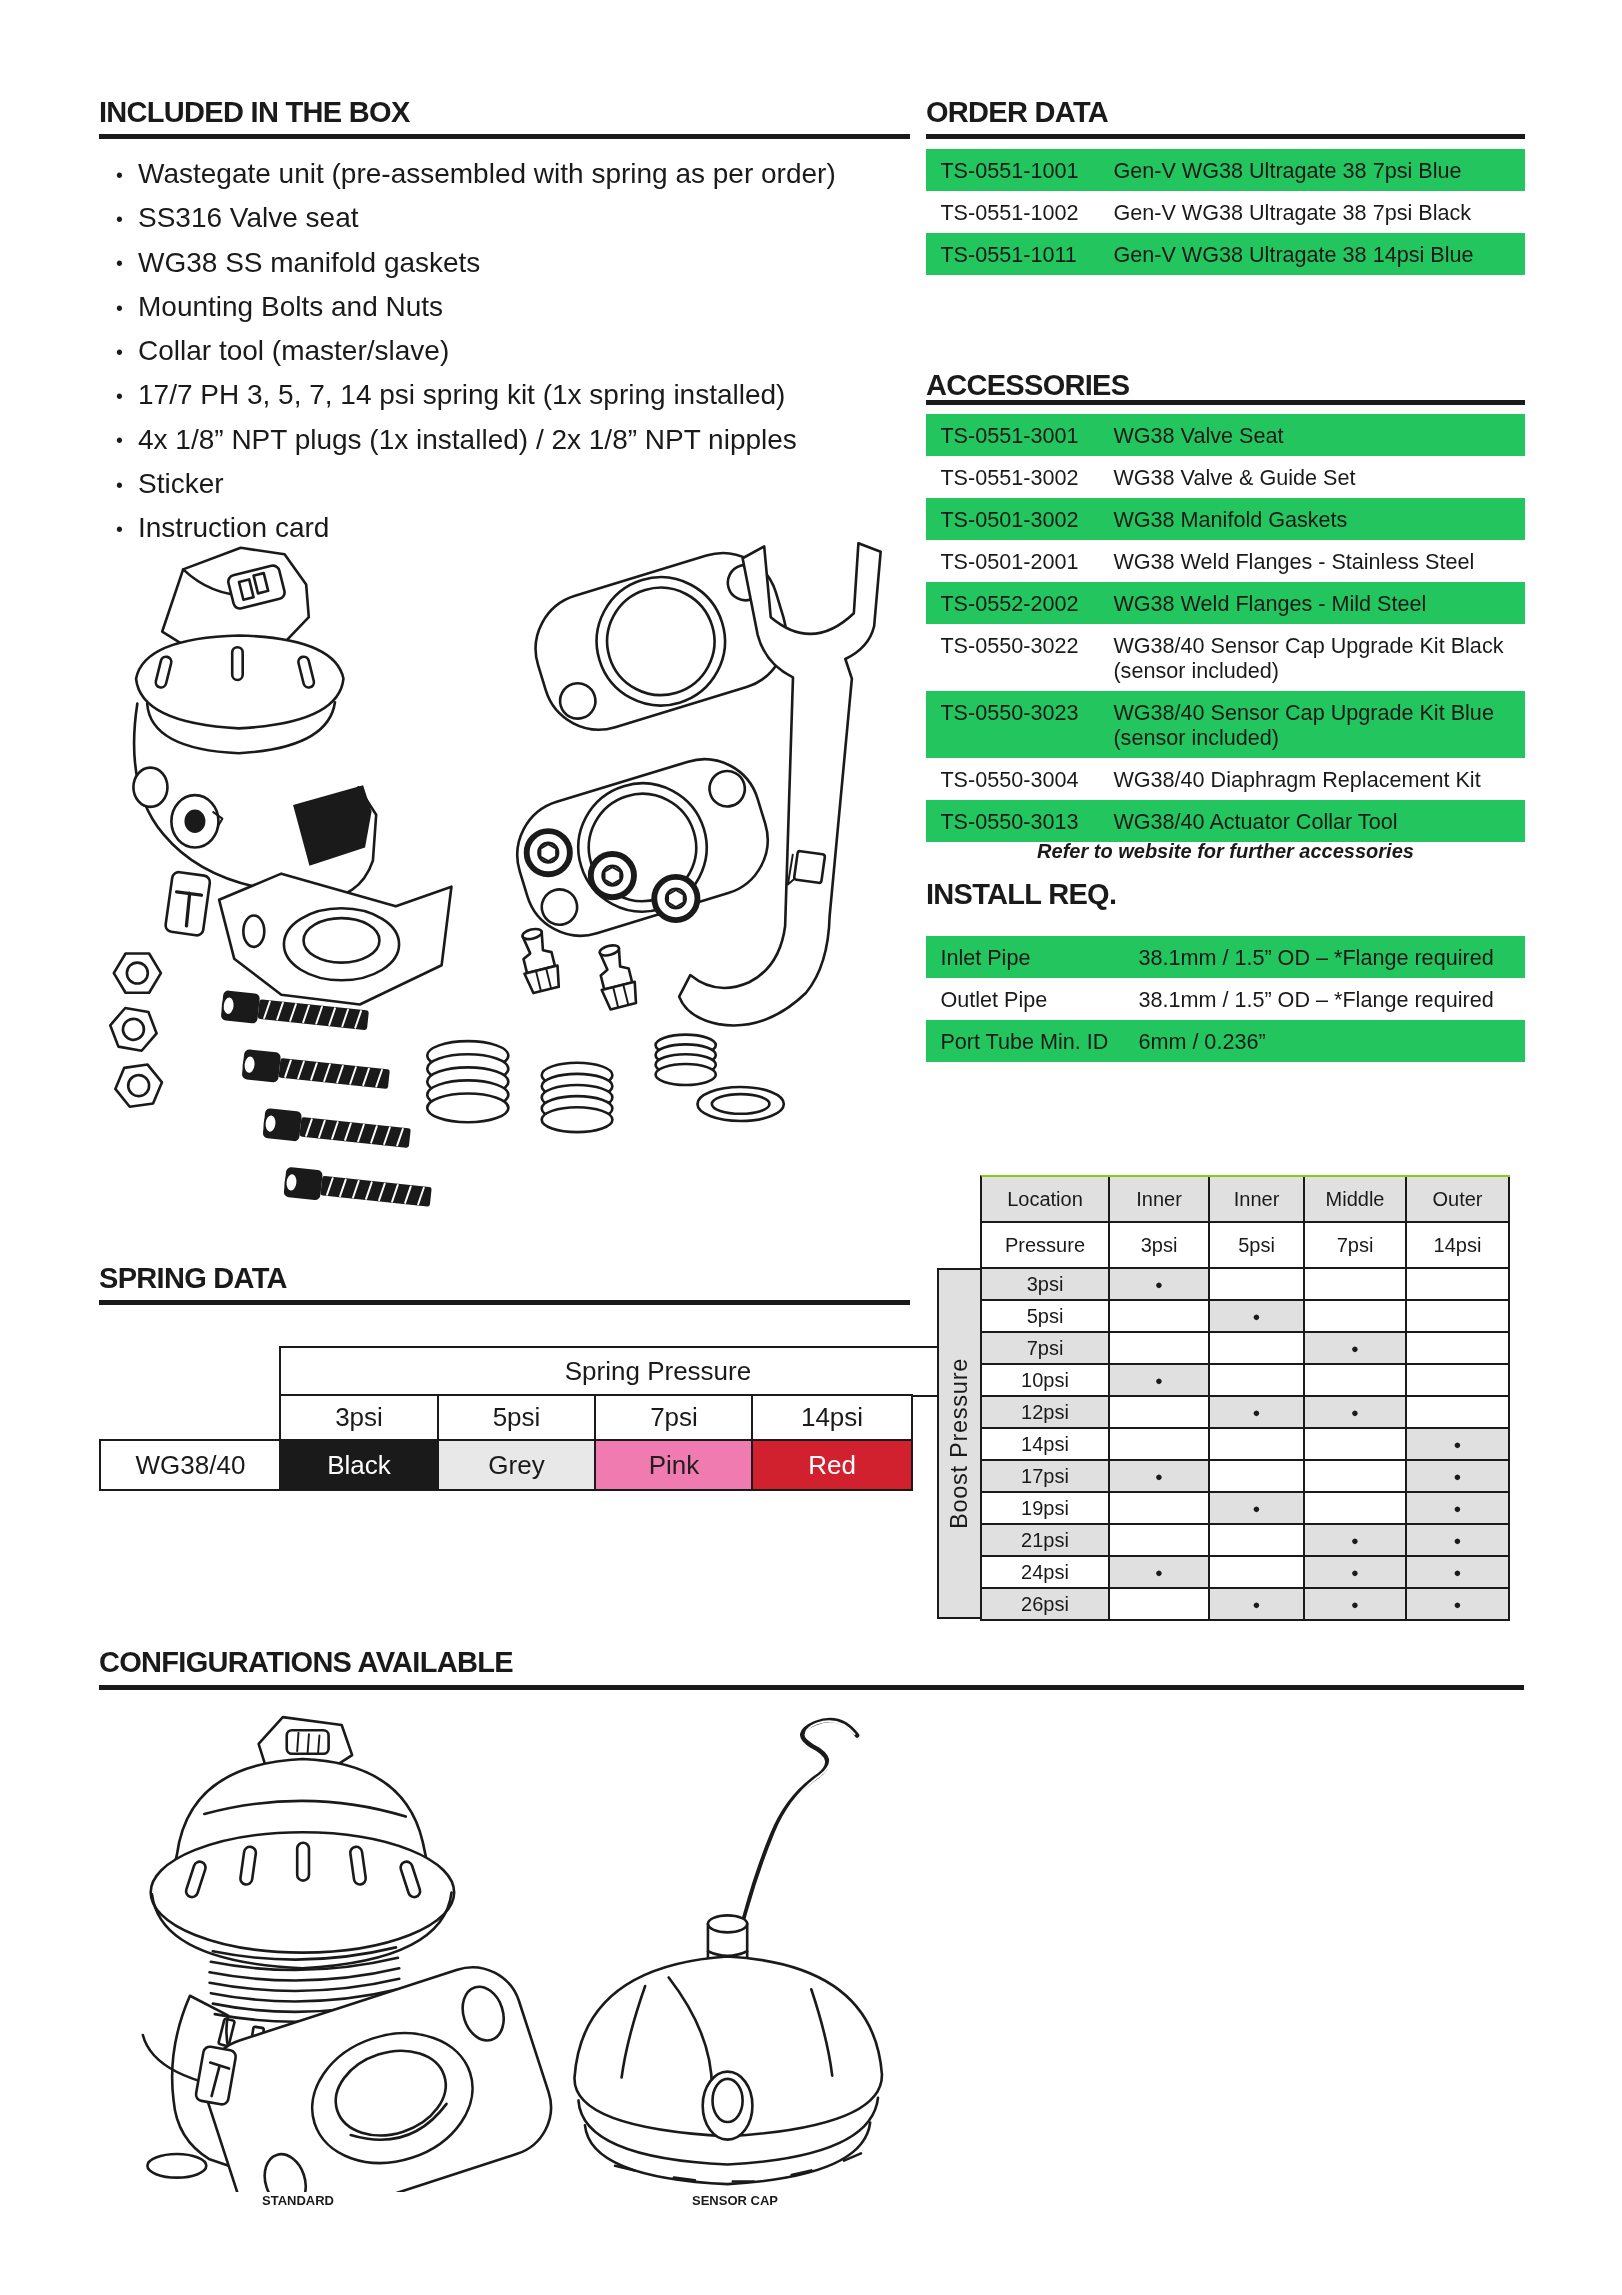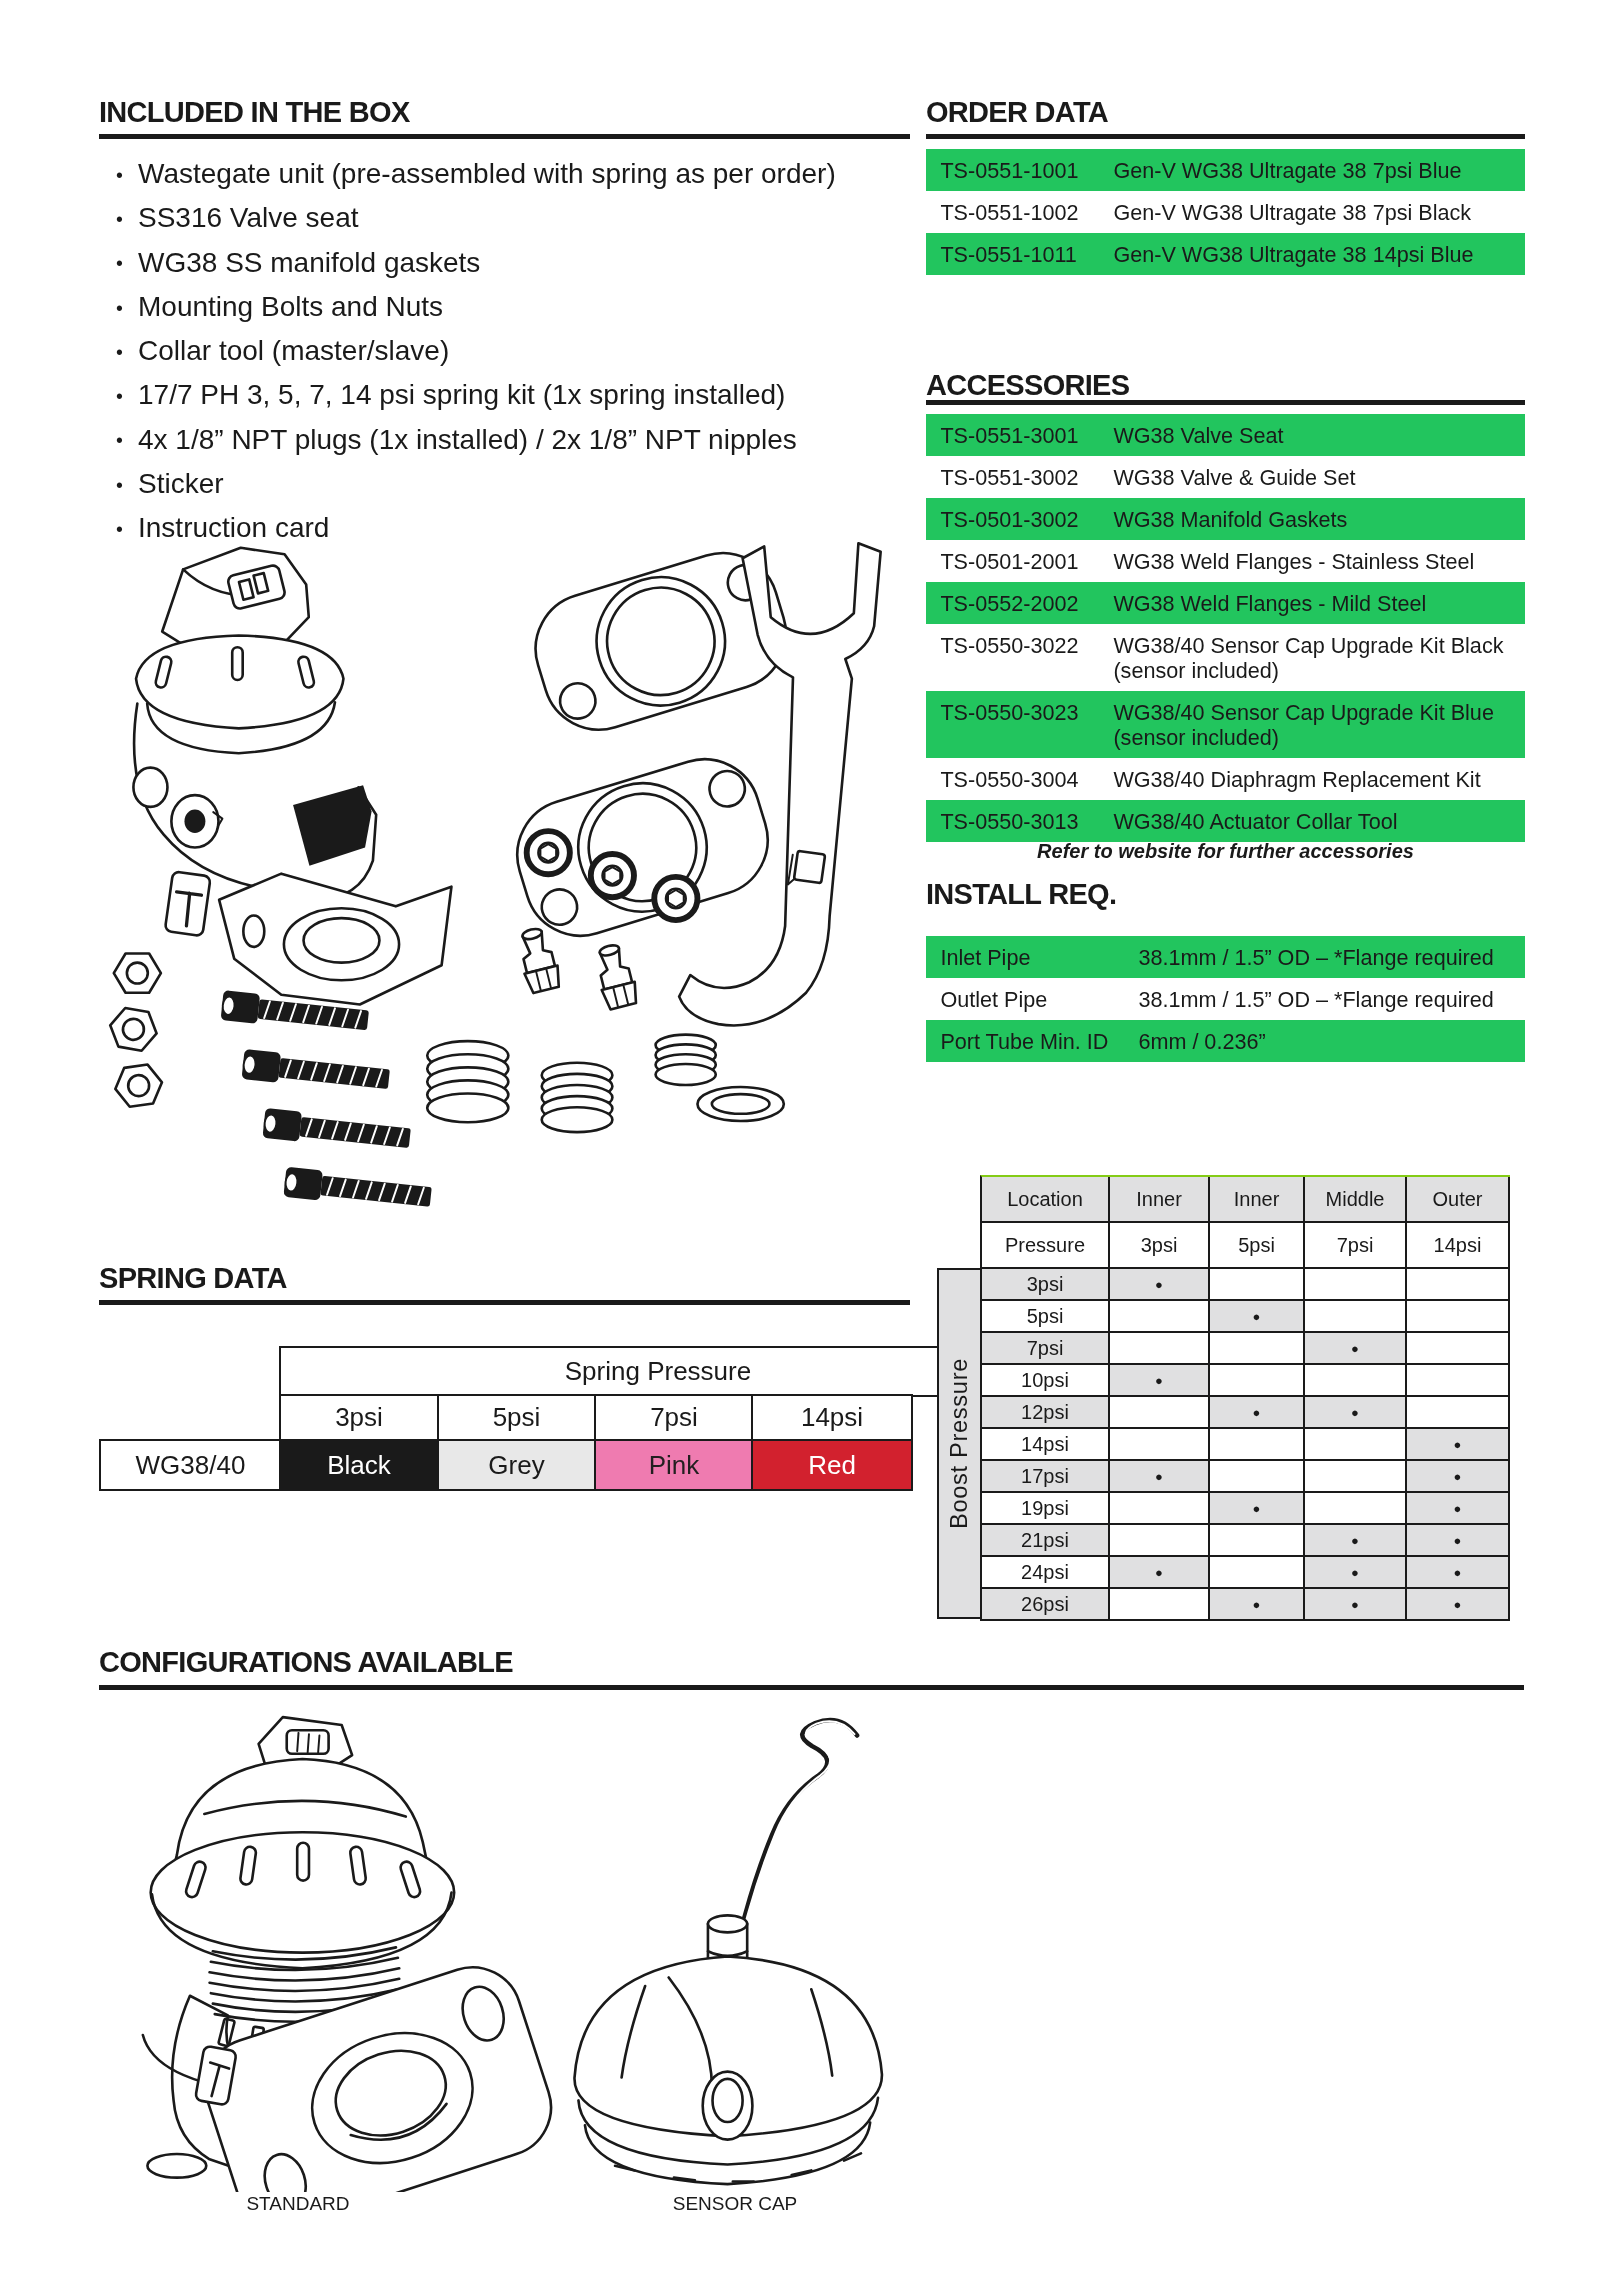--- a/index.html
+++ b/index.html
@@ -40,21 +40,21 @@
   .boost-strip{position:absolute;left:937px;top:1268px;width:45px;height:351px;background:#e0e0e1;
                box-sizing:border-box;border:2px solid #1a1a1a;display:flex;align-items:center;justify-content:center;}
   .boost-strip span{transform:rotate(-90deg);white-space:nowrap;font-size:23.6px;letter-spacing:0.7px;}
 
   
   .scell{position:absolute;box-sizing:border-box;border:2.6px solid #1a1a1a;background:#fff;
          display:flex;align-items:center;justify-content:center;font-size:26px;}
   .ws-label{position:absolute;display:flex;align-items:center;justify-content:center;text-align:center;
             font-size:26px;white-space:pre-line;line-height:34px;}
 
-  .cfg-label{position:absolute;font-weight:400;font-size:19px;text-align:center;letter-spacing:0;}
+  .cfg-label{position:absolute;font-weight:700;font-size:13px;text-align:center;letter-spacing:0;}
 
   
   svg .ln{fill:none;stroke:#1a1a1a;stroke-width:4;stroke-linecap:round;stroke-linejoin:round;}
   svg .wh{fill:#ffffff;stroke:#1a1a1a;stroke-width:4;stroke-linecap:round;stroke-linejoin:round;}
   svg .bk{fill:#1a1a1a;stroke:none;}
   svg .wl{fill:none;stroke:#ffffff;stroke-width:3;stroke-linecap:round;}
 </style>
 </head>
 <body>
 

